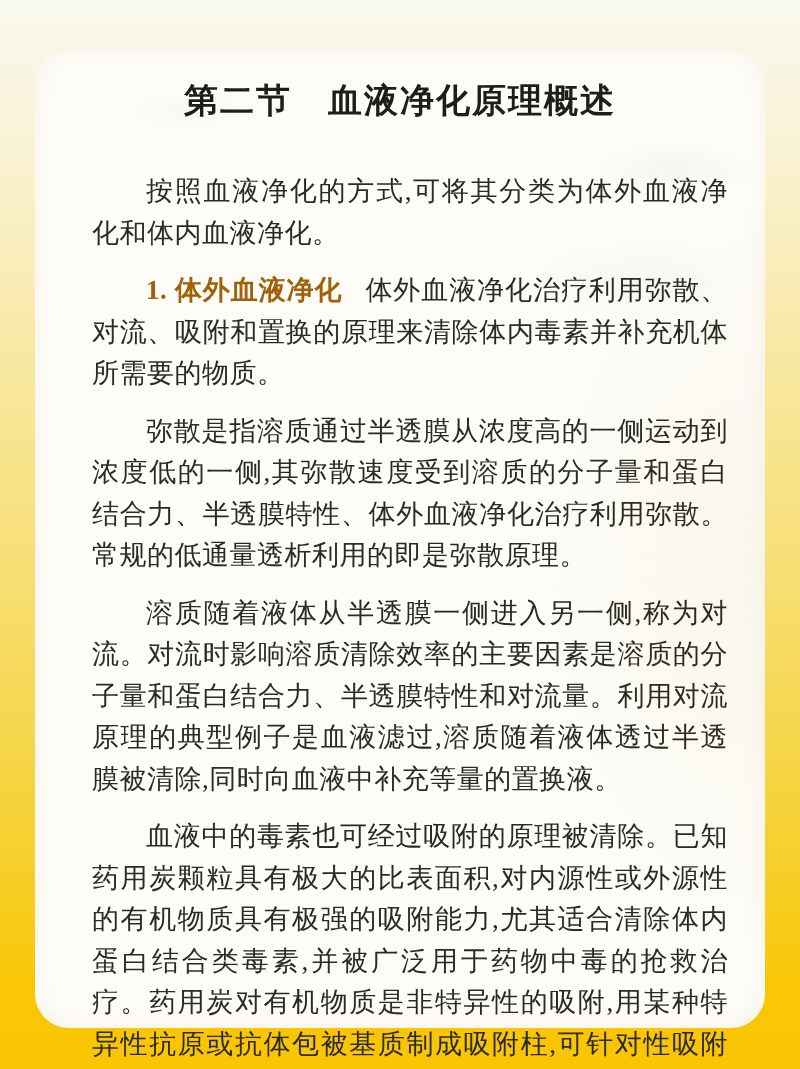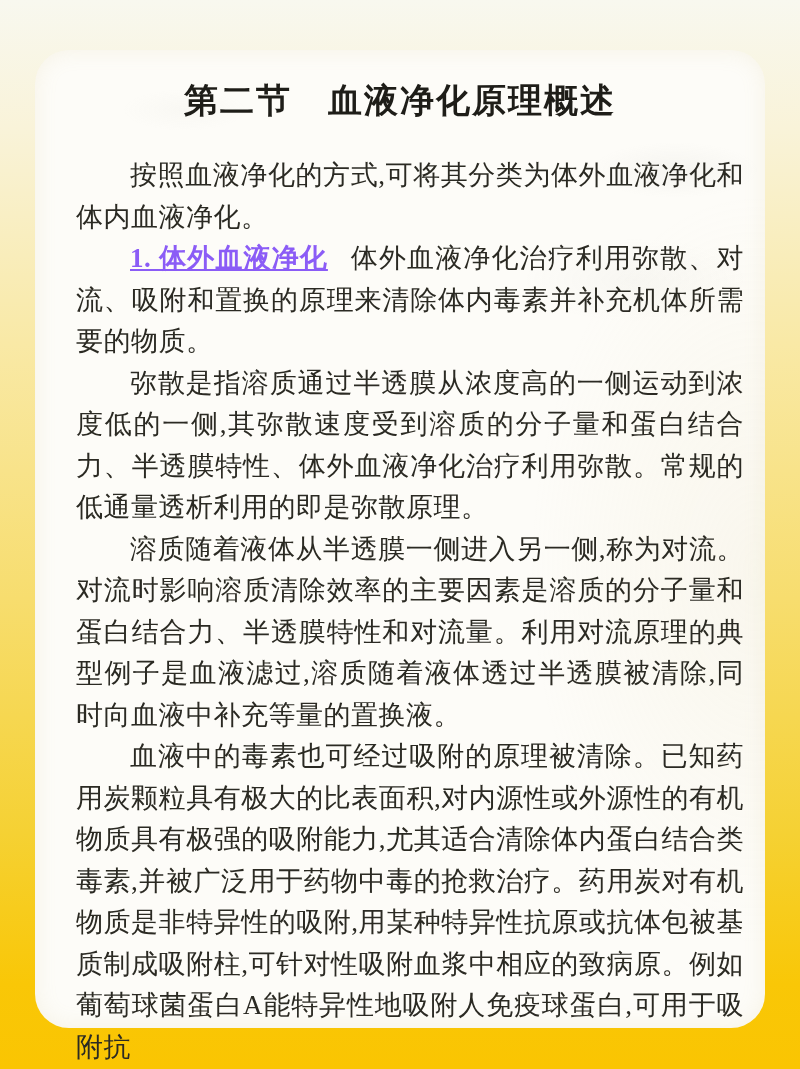--- a/index.html
+++ b/index.html
@@ -58,33 +58,32 @@
     letter-spacing: 2px;
     color: #1e1d18;
   }
   .body-text {
     position: absolute;
     left: 41px;
     top: 105px;
     width: 668px;
   }
   .body-text p {
-    margin: 0;
+    margin: 16px;
     font-size: 27px;
     line-height: 41.5px;
     text-align: justify;
     text-indent: 2em;
     color: #2b2a23;
     letter-spacing: 0.5px;
   }
   .subsection-heading {
     font-weight: bold;
-    color: #8b5cf6;
+    color: #a16207;
     margin-right: 0.85em;
-    text-decoration: underline;
   }
 </style>
 </head>
 <body>
 
 <div class="photo-frame">
   <div class="book-page">
     <div class="scan-artifacts"></div>
 
     <h1 class="section-title">第二节　血液净化原理概述</h1>

